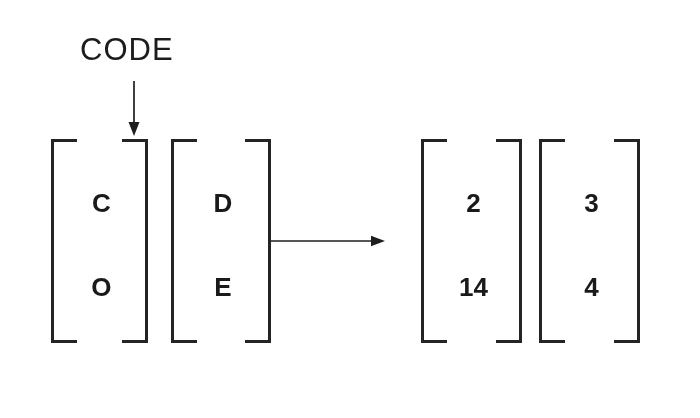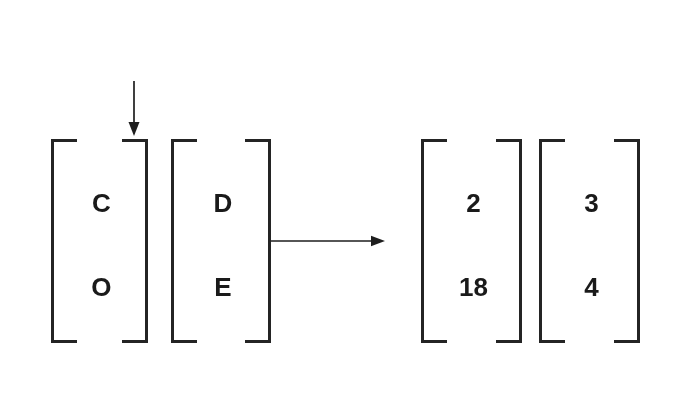--- a/index.html
+++ b/index.html
@@ -63,20 +63,21 @@
     white-space: nowrap;
   }
   .cell-row1 { top: 64px; }
   .cell-row2 { top: 148px; }
 </style>
 </head>
 <body>
 
 <div class="canvas">
 
+  <div class="code-label">CODE</div>
 
   <svg class="arrow-svg" style="left:124px; top:79px;" width="20" height="58" viewBox="0 0 20 58">
     <line x1="10" y1="2" x2="10" y2="45" stroke="#1e1e1e" stroke-width="1.7"></line>
     <polygon points="10,57 4.5,43 15.5,43" fill="#1e1e1e"></polygon>
   </svg>
 
   <svg class="arrow-svg" style="left:270px; top:232px;" width="116" height="18" viewBox="0 0 116 18">
     <line x1="1" y1="9" x2="103" y2="9" stroke="#1e1e1e" stroke-width="1.6"></line>
     <polygon points="115,9 101,3.8 101,14.2" fill="#1e1e1e"></polygon>
   </svg>
@@ -92,21 +93,21 @@
     <div class="bracket bracket-left"></div>
     <div class="bracket bracket-right"></div>
     <div class="cell cell-row1">D</div>
     <div class="cell cell-row2">E</div>
   </div>
 
   <div class="matrix" style="left:421px; width:101px;">
     <div class="bracket bracket-left"></div>
     <div class="bracket bracket-right"></div>
     <div class="cell cell-row1">2</div>
-    <div class="cell cell-row2">18</div>
+    <div class="cell cell-row2">14</div>
   </div>
 
   <div class="matrix" style="left:539px; width:101px;">
     <div class="bracket bracket-left"></div>
     <div class="bracket bracket-right"></div>
     <div class="cell cell-row1">3</div>
     <div class="cell cell-row2">4</div>
   </div>
 
 </div>

